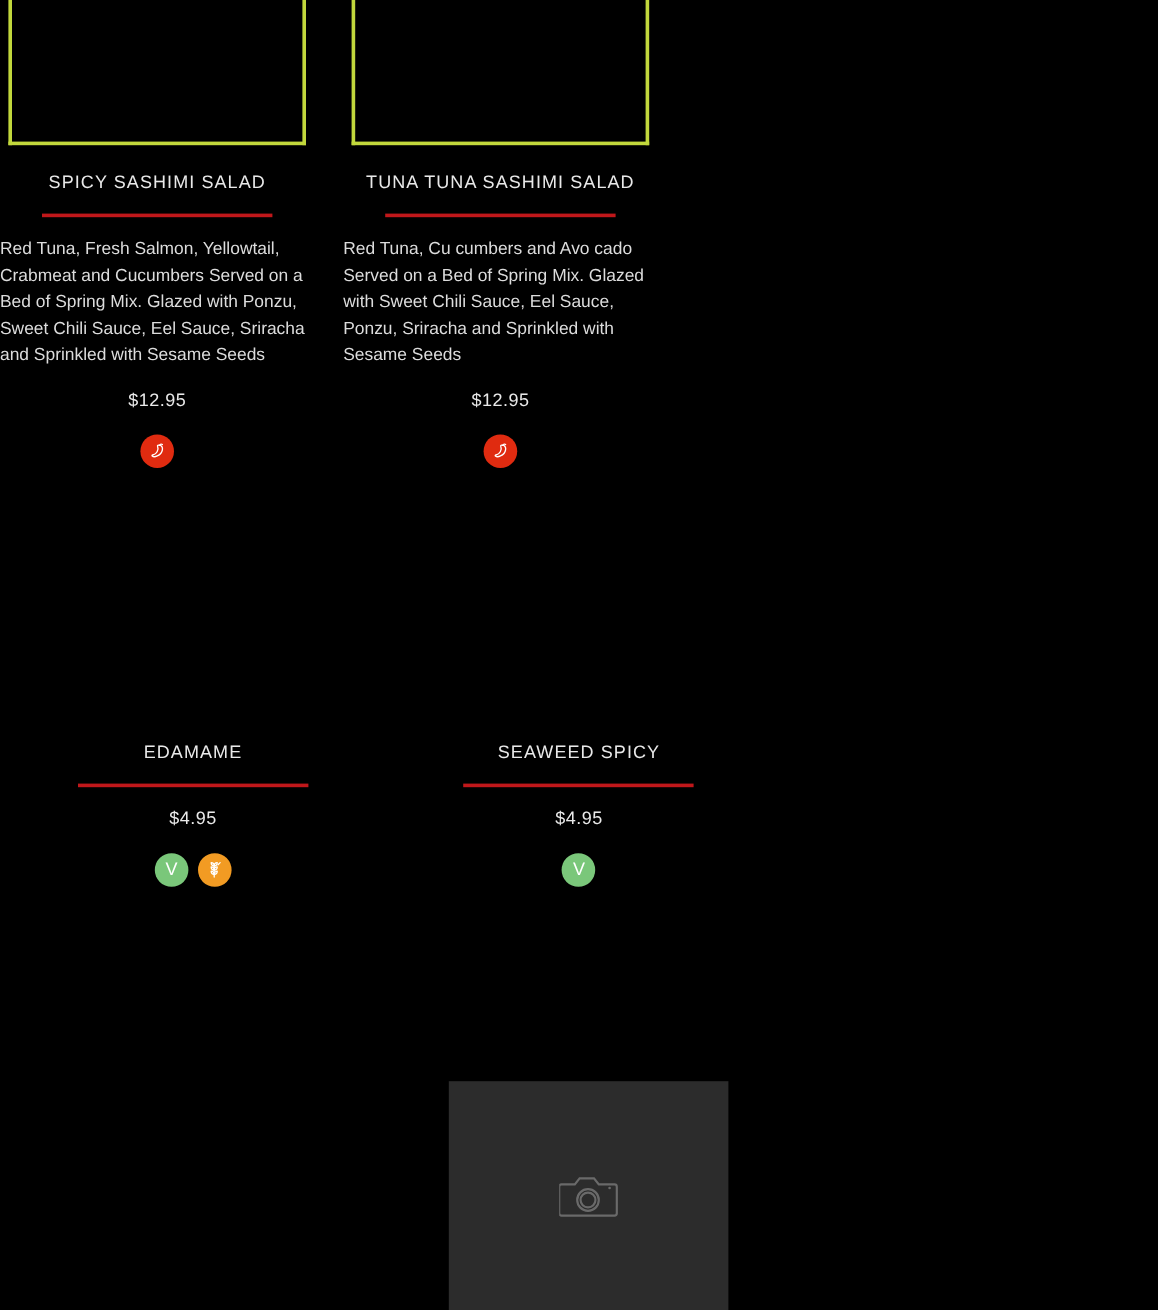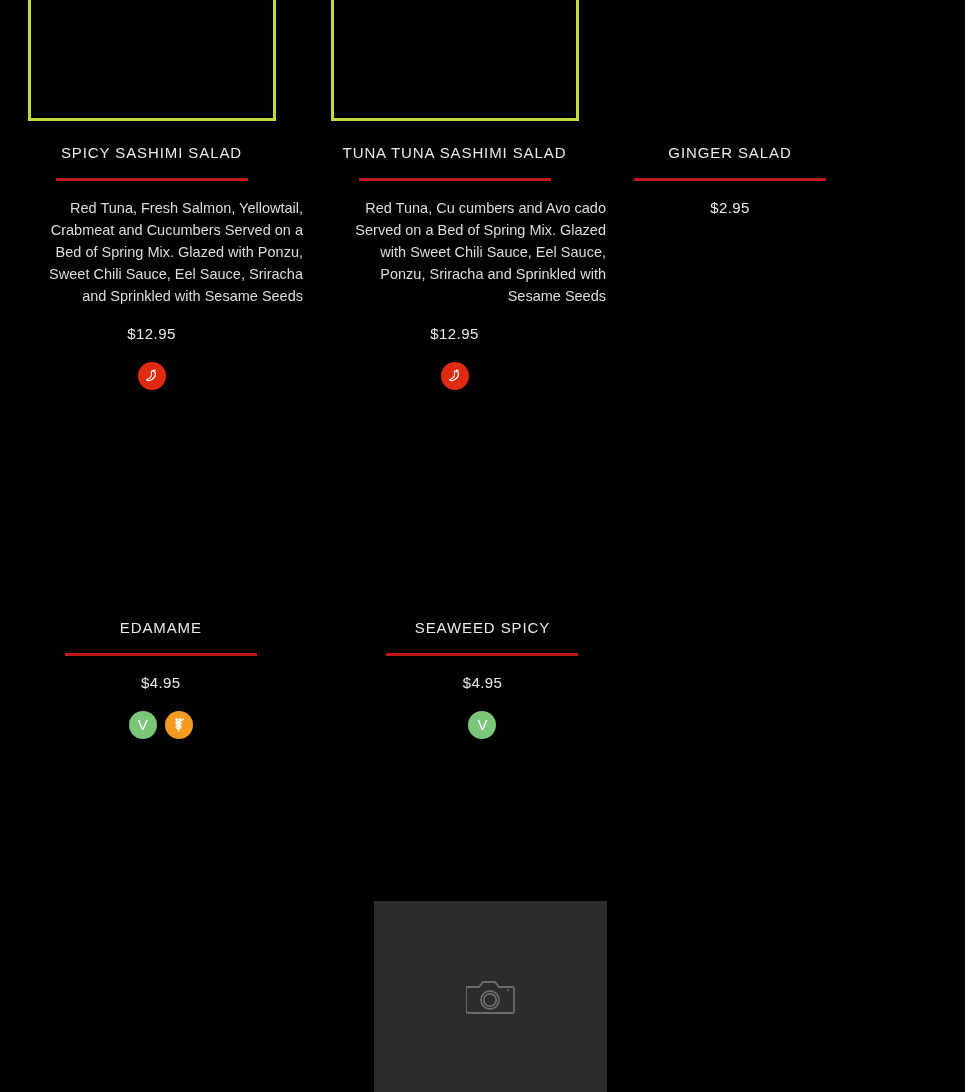--- a/index.html
+++ b/index.html
@@ -69,22 +69,21 @@
     background: #c0171a;
     margin-top: 15px;
   }
 
   .card-desc {
     width: 262px;
     margin-top: 16px;
     font-size: 14.5px;
     line-height: 22px;
     color: #dcdcdc;
-    text-align: right;
-    margin-left: 41px;
+    text-align: left;
   }
 
   .card-price {
     margin-top: 18px;
     font-size: 15px;
     color: #e9e9e9;
     letter-spacing: 0.4px;
     text-align: center;
   }
 
@@ -112,21 +111,21 @@
   .badge-gluten { background: #f29b23; }
   .badge-vegetarian .v-letter {
     font-size: 15px;
     color: #ffffff;
     line-height: 1;
     font-weight: 300;
     letter-spacing: 0;
   }
 
   
-  .row1 { position: absolute; left: 0; top: 0; width: 798px; }
+  .row1 { position: absolute; left: 0; top: 0; width: 798px; gap: 24px; }
   .row2 { position: absolute; left: 0; top: 579px; width: 965px; margin-top: 40px; }
 
   .row2 .card-title { margin-top: 0; }
 
   
   .photo-placeholder {
     position: absolute;
     left: 374px;
     top: 901px;
     width: 233px;
@@ -168,27 +167,20 @@
       <div class="card-badges">
         <div class="badge badge-spicy">
           <span>
             <svg width="15" height="15" viewBox="0 0 24 24" fill="none" stroke="#ffffff" stroke-width="1.8" stroke-linecap="round" stroke-linejoin="round">
               <path d="M14.5 4.5c0.8-1.4 2.6-1.6 3.6-0.6"></path>
               <path d="M14.5 4.8c2.6 0.8 4.1 3.3 3.6 6.1-0.6 3.4-3.4 6.6-6.8 8.2-2.6 1.2-5.4 1.2-6.7 0.1-0.6-0.5-0.3-1.1 0.6-1.3 2.4-0.5 4.6-2.1 5.9-4.4 1.3-2.3 1.5-5.1 0.6-7.3-0.3-0.8 0.3-1.6 1.2-1.4 0.6 0.1 1.1 0 1.6 0z"></path>
             </svg>
           </span>
         </div>
       </div>
-    </div>
-    <div class="menu-card">
-      <div class="card-media"></div>
-      <div class="card-title">GINGER SALAD</div>
-      <div class="card-divider"></div>
-      <div class="card-price">$2.95</div>
-      <div class="card-badges"></div>
     </div>
   </div>
 <div class="menu-grid row2">
     <div class="menu-card">
       <div class="card-media"></div>
       <div class="card-title">EDAMAME</div>
       <div class="card-divider"></div>
       <div class="card-price">$4.95</div>
       <div class="card-badges">
         <div class="badge badge-vegetarian">

